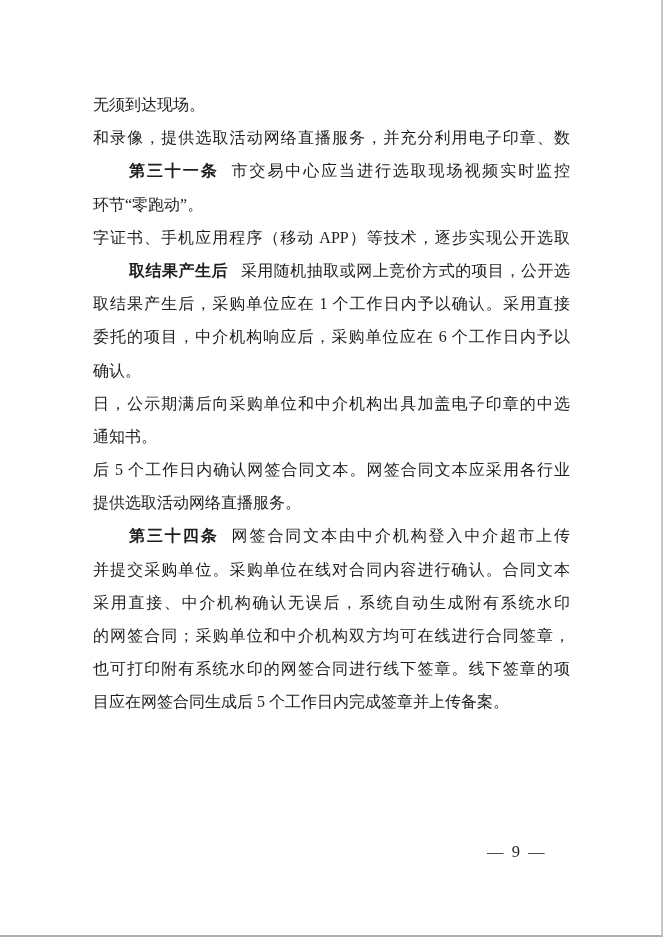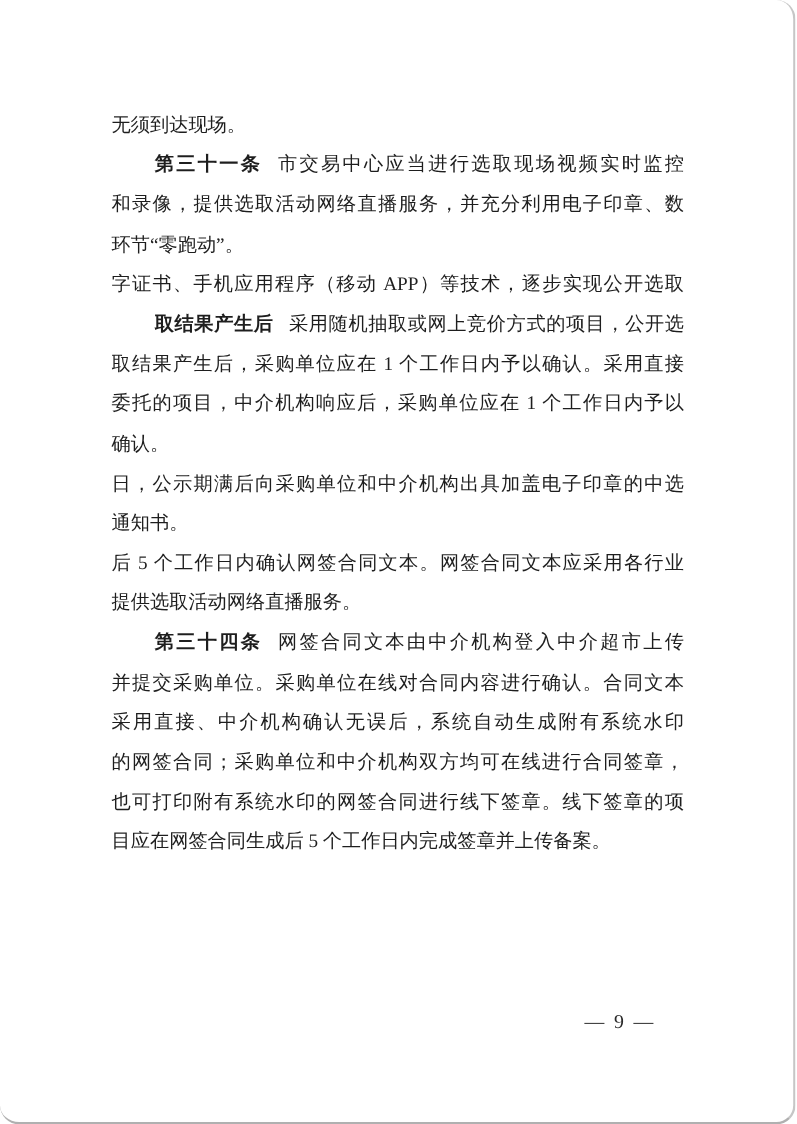--- a/index.html
+++ b/index.html
@@ -14,21 +14,20 @@
   }
   .page {
     position: relative;
     width: 661px;
     height: 935px;
     background: #ffffff;
     border-right: 2px solid #c6c6c6;
     border-bottom: 2px solid #b0b0b0;
     font-family: "Liberation Serif", "DejaVu Serif", serif;
     color: #1e1e1e;
-    border-radius: 16px;
   }
   .text-block {
     position: absolute;
     left: 93px;
     top: 88px;
     width: 477px;
   }
   .line {
     height: 33.2px;
     line-height: 33.2px;
@@ -56,27 +55,27 @@
     color: #2a2a2a;
     white-space: pre;
   }
 </style>
 </head>
 <body>
 
 <div class="page">
   <div class="text-block">
       <div class="line"><span>无须到达现场。</span></div>
+      <div class="line justify"><span>和录像，提供选取活动网络直播服务，并充分利用电子印章、数</span></div>
       <div class="line justify indent"><span class="head">第三十一条</span><span>市交易中心应当进行选取现场视频实时监控</span></div>
-      <div class="line justify"><span>和录像，提供选取活动网络直播服务，并充分利用电子印章、数</span></div>
       <div class="line"><span>环节“零跑动”。</span></div>
       <div class="line justify"><span>字证书、手机应用程序（移动 APP）等技术，逐步实现公开选取</span></div>
       <div class="line justify indent"><span class="head">取结果产生后</span><span>采用随机抽取或网上竞价方式的项目，公开选</span></div>
       <div class="line justify"><span>取结果产生后，采购单位应在 1 个工作日内予以确认。采用直接</span></div>
-      <div class="line justify"><span>委托的项目，中介机构响应后，采购单位应在 1 个工作日内予以</span></div>
+      <div class="line justify"><span>委托的项目，中介机构响应后，采购单位应在 6 个工作日内予以</span></div>
       <div class="line"><span>确认。</span></div>
       <div class="line justify"><span>日，公示期满后向采购单位和中介机构出具加盖电子印章的中选</span></div>
       <div class="line"><span>通知书。</span></div>
       <div class="line justify"><span>后 5 个工作日内确认网签合同文本。网签合同文本应采用各行业</span></div>
       <div class="line"><span>提供选取活动网络直播服务。</span></div>
       <div class="line justify indent"><span class="head">第三十四条</span><span>网签合同文本由中介机构登入中介超市上传</span></div>
       <div class="line justify"><span>并提交采购单位。采购单位在线对合同内容进行确认。合同文本</span></div>
       <div class="line justify"><span>采用直接、中介机构确认无误后，系统自动生成附有系统水印</span></div>
       <div class="line justify"><span>的网签合同；采购单位和中介机构双方均可在线进行合同签章，</span></div>
       <div class="line justify"><span>也可打印附有系统水印的网签合同进行线下签章。线下签章的项</span></div>

